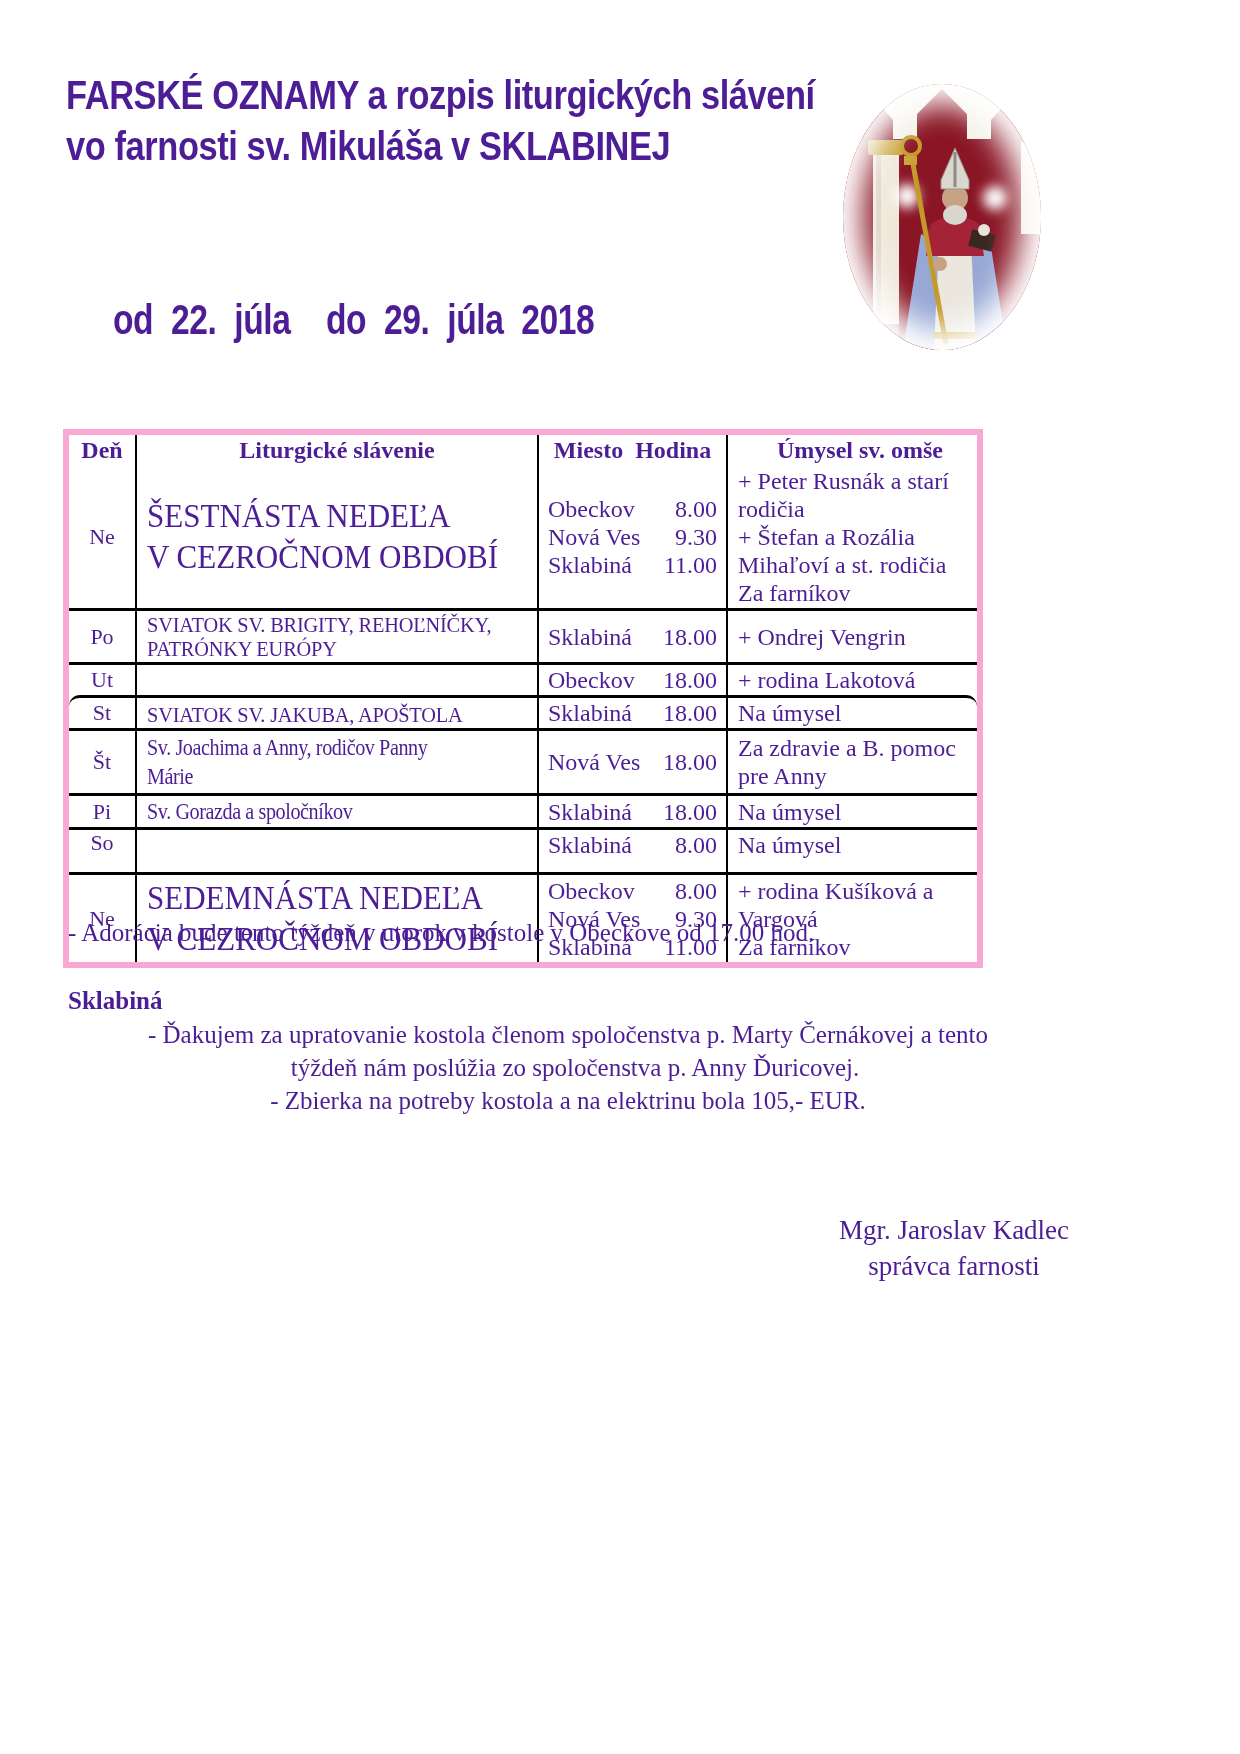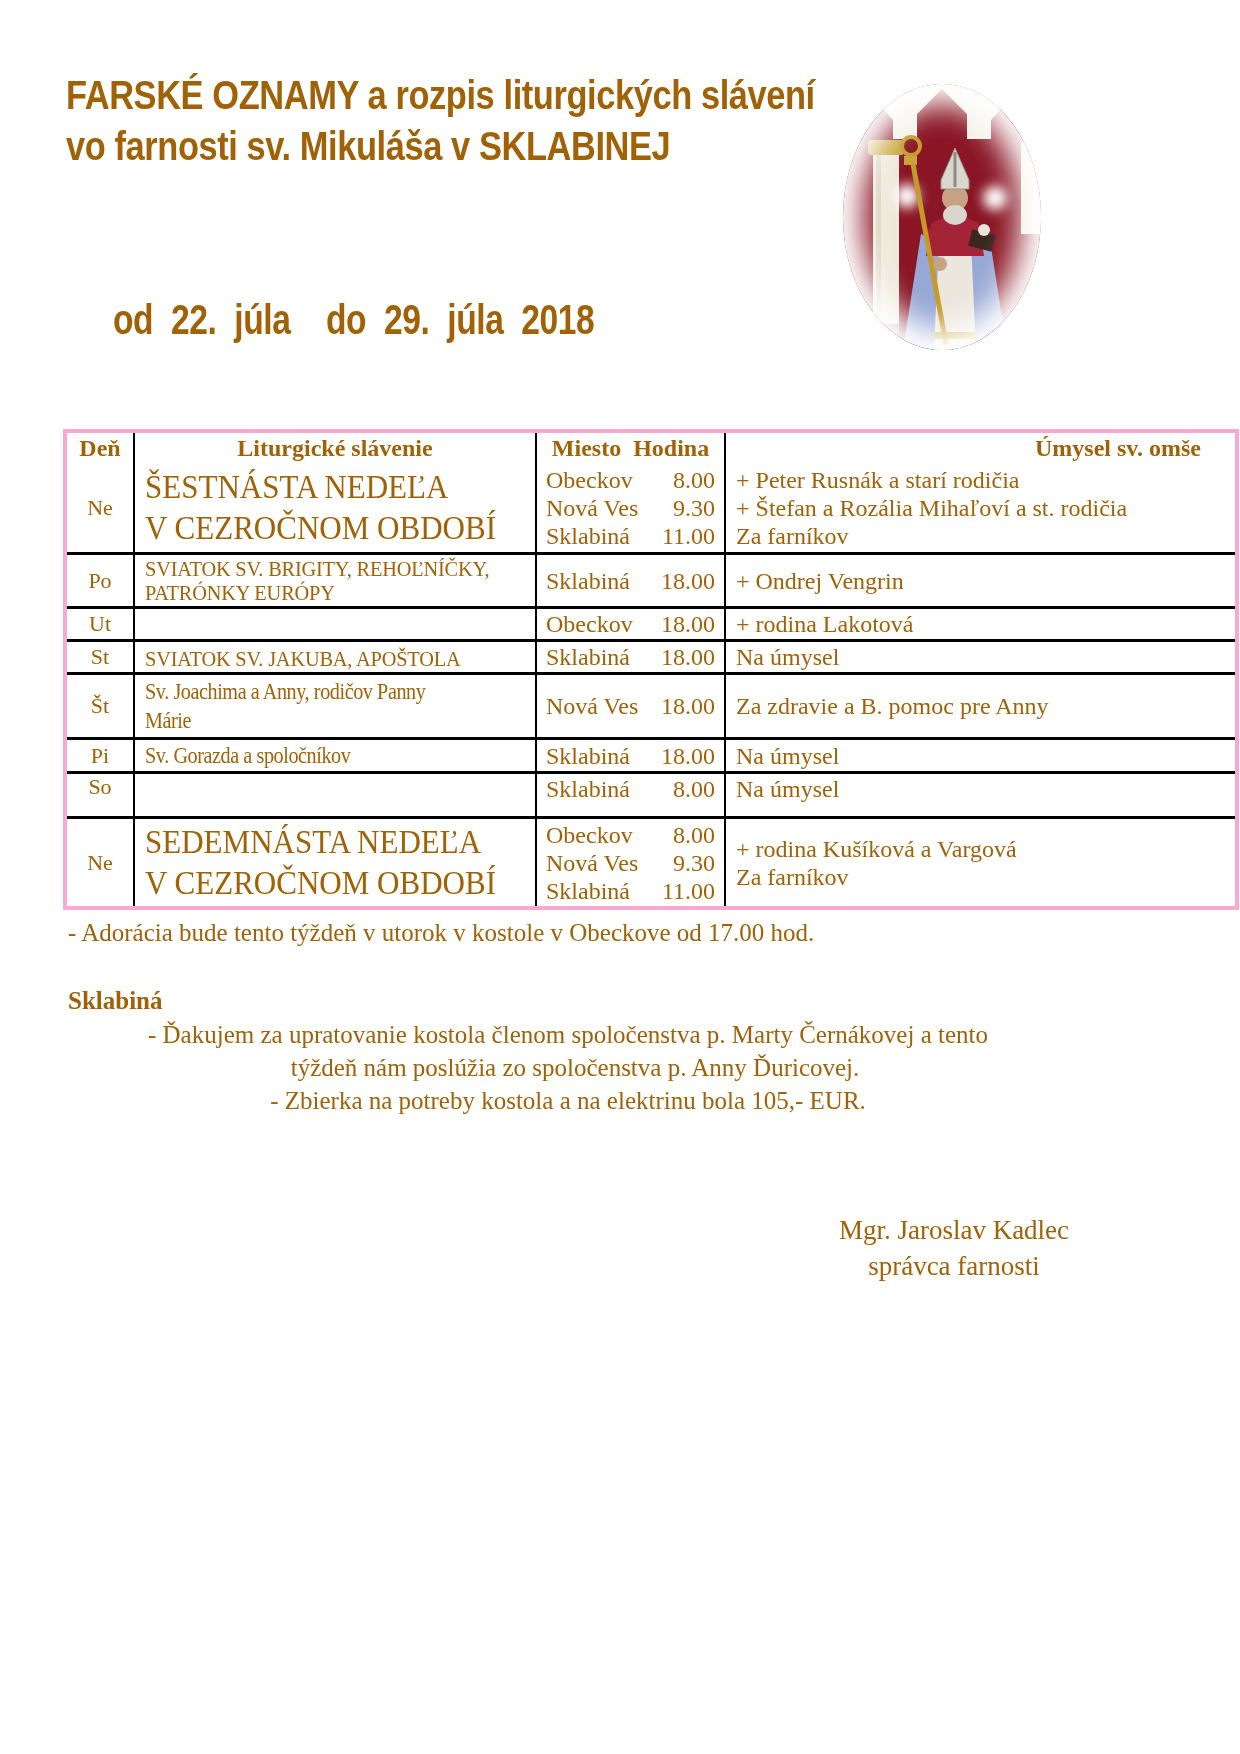--- a/index.html
+++ b/index.html
@@ -1,40 +1,40 @@
 <!DOCTYPE html>
 <html><head>
 <meta charset="utf-8">
 <style>
   html,body { margin:0; padding:0; background:#fff; }
   .page {
     position:relative; width:1240px; height:1754px; background:#ffffff;
-    font-family:"Liberation Serif", serif; color:#a16207; overflow:hidden;
+    font-family:"Liberation Serif", serif; color:#4c1d95; overflow:hidden;
   }
 
   
   .title { position:absolute; left:66px; top:70px; z-index:2;
     font-family:"Liberation Sans", sans-serif; font-weight:bold;
     font-size:41px; line-height:51px; white-space:nowrap; }
   .squeeze { display:inline-block; transform:scaleX(.84); transform-origin:left center; letter-spacing:-.5px; }
   .daterange { position:absolute; left:66px; top:248px; z-index:2;
     font-family:"Liberation Sans", sans-serif; font-weight:bold; 
     font-size:42px; white-space:pre; }
   .daterange .squeeze { word-spacing:11px; transform:scaleX(.8); }
 
   
   .photo { position:absolute; left:843px; top:84px; width:198px; height:266px;
     border-radius:50%; overflow:hidden; z-index:1; }
   .photo svg { display:block; }
   .photo::after { content:""; position:absolute; inset:-2px; border-radius:50%;
     box-shadow: inset 0 0 30px 22px #ffffff; }
 
   
-  .ftable { position:absolute; left:63px; top:429px; width:1176px;
-    border:4px solid #f9a8d4; box-sizing:border-box; z-index:2; background:#fff; }
+  .ftable { position:absolute; left:63px; top:429px; width:920px;
+    border:6px solid #f9a8d4; box-sizing:border-box; z-index:2; background:#fff; }
   .trow { display:grid; grid-template-columns:66px 402px 189px 1fr; }
   .trow + .trow { border-top:3px solid #000; }
   .c { border-left:2px solid #000; min-width:0; box-sizing:border-box;
        display:flex; flex-direction:column; justify-content:center; }
   .c:first-child { border-left:none; }
   .valign-top .c { justify-content:flex-start; }
 
   .hrow { height:31px; }
   .hc { font-weight:bold; font-size:24px; align-items:center; flex-direction:row; justify-content:center; white-space:pre; }
   .hc.right { justify-content:flex-end; padding-right:34px; }
@@ -173,21 +173,21 @@
           <div class="c sched">
             <div class="sched-line">
               <span>Obeckov</span>
               <span>18.00</span>
             </div>
           </div>
           <div class="c intent">
             <div>+ rodina Lakotová</div>
           </div>
         </div>
-        <div class="trow" style="min-height: 30px;">
+        <div class="trow" style="min-height: 30px; border-radius: 11px;">
           <div class="c day">St</div>
           <div class="c feast feast-caps">
             <div><span class="squeeze">SVIATOK SV. JAKUBA, APOŠTOLA</span></div>
           </div>
           <div class="c sched">
             <div class="sched-line">
               <span>Sklabiná</span>
               <span>18.00</span>
             </div>
           </div>

